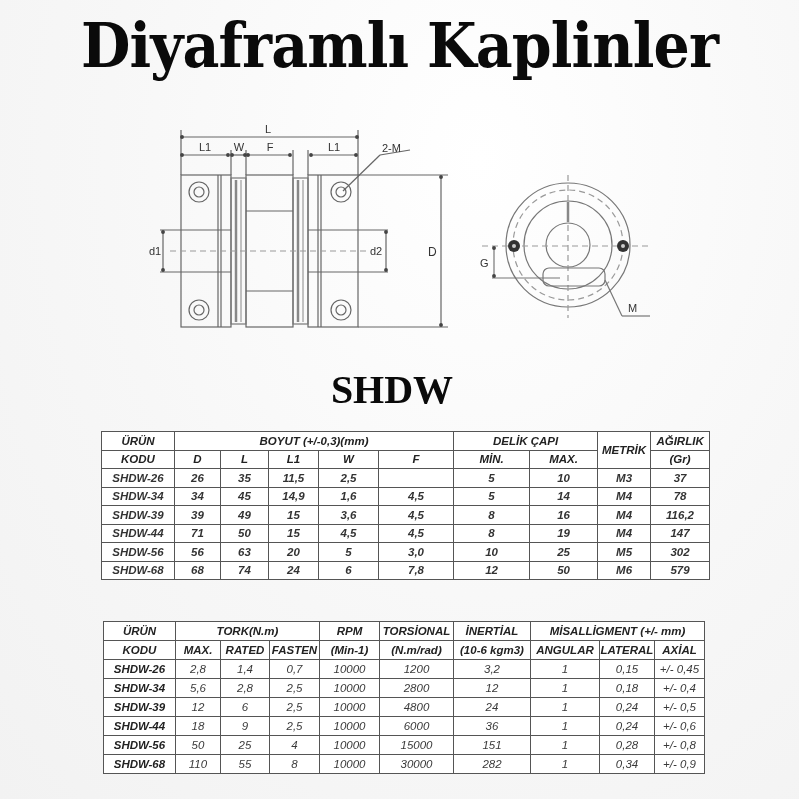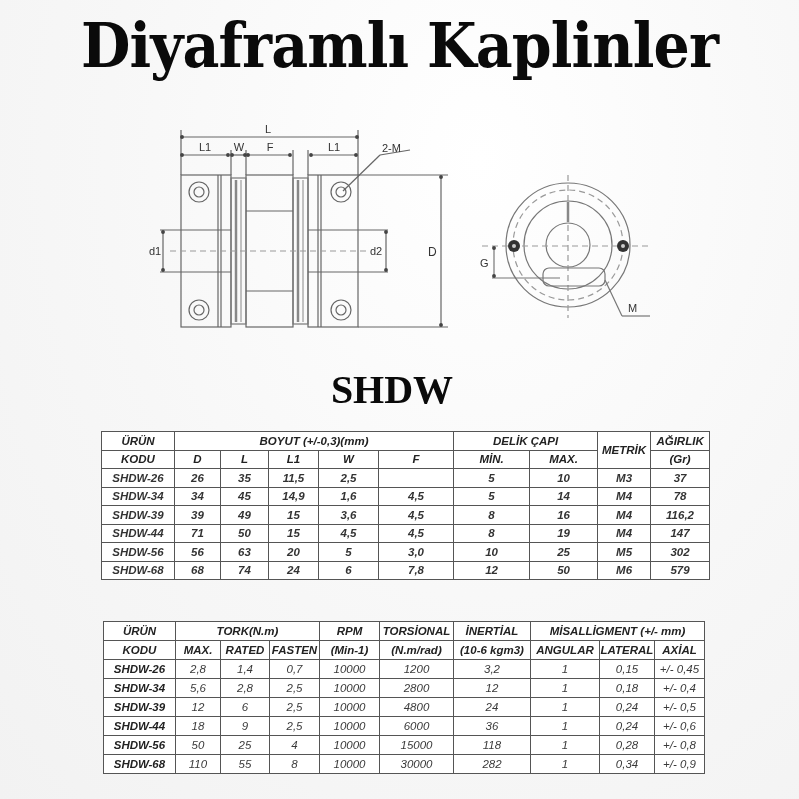--- a/index.html
+++ b/index.html
@@ -338,21 +338,21 @@
         <td class="d">0,24</td>
         <td class="d">+/- 0,6</td>
       </tr>
       <tr>
         <td class="d code">SHDW-56</td>
         <td class="d">50</td>
         <td class="d">25</td>
         <td class="d">4</td>
         <td class="d">10000</td>
         <td class="d">15000</td>
-        <td class="d">118</td>
+        <td class="d">151</td>
         <td class="d">1</td>
         <td class="d">0,28</td>
         <td class="d">+/- 0,8</td>
       </tr>
       <tr>
         <td class="d code">SHDW-68</td>
         <td class="d">110</td>
         <td class="d">55</td>
         <td class="d">8</td>
         <td class="d">10000</td>

